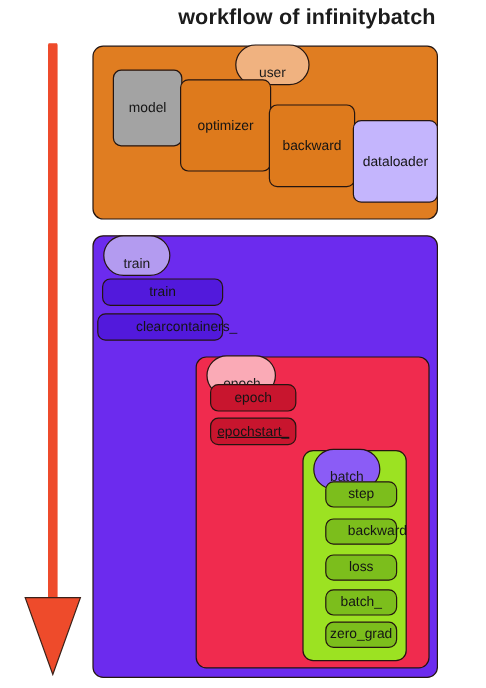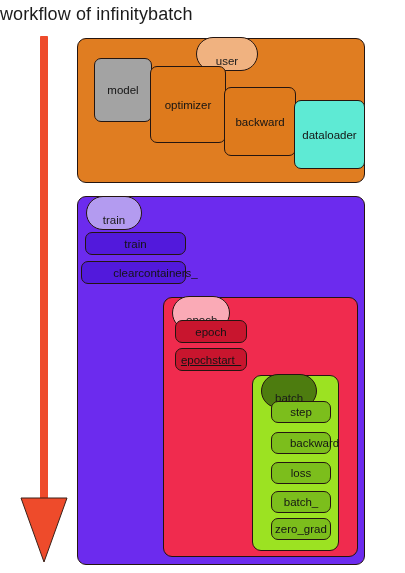--- a/index.html
+++ b/index.html
@@ -15,23 +15,23 @@
     font-family: "Liberation Sans", sans-serif;
     color: #1a1a1a;
   }
 
   
   #diagram-title {
     position: absolute;
     left: 0;
     top: 4px;
     width: 363px;
-    text-align: left;
+    text-align: right;
     font-size: 18px;
-    font-weight: 400;
+    font-weight: 700;
     letter-spacing: 0.1px;
     color: #1c1c1c;
   }
 
   
   #flow-arrow {
     position: absolute;
     left: 18px;
     top: 36px;
     width: 64px;
@@ -81,21 +81,21 @@
     background: #E07D21;
   }
   #label-user {
     left: 196px; top: 37px;
     background: #F0B280;
     width: 62px;
   }
   #node-model      { left: 94px;  top: 58px;  width: 58px; height: 64px; background: #a3a3a3; }
   #node-optimizer  { left: 150px; top: 66px;  width: 76px; height: 77px; background: #DE7A1C; }
   #node-criterion  { left: 224px; top: 87px;  width: 72px; height: 69px; background: #DE7A1C; }
-  #node-dataloader { left: 294px; top: 100px; width: 71px; height: 69px; background: #5eead4; }
+  #node-dataloader { left: 294px; top: 100px; width: 71px; height: 69px; background: #c4b5fd; }
 
   
   #group-train {
     left: 77px; top: 196px;
     width: 288px; height: 369px;
     background: #6C2BEE;
   }
   #label-train {
     left: 86px; top: 196px;
     background: #B39BF0;
@@ -119,21 +119,21 @@
   #node-epochstart  { left: 175px; top: 348px; width: 72px; height: 23px; background: #C8152E; text-decoration: underline; }
 
   
   #group-batch {
     left: 252px; top: 375px;
     width: 87px; height: 176px;
     background: #9CE222;
   }
   #label-batch {
     left: 261px; top: 374px;
-    background: #4d7c0f;
+    background: #8b5cf6;
     width: 56px;
   }
   .batch-node { left: 271px; width: 60px; height: 22px; background: #7CBE1C; }
   #node-step      { top: 401px; }
   #node-backward  { top: 432px; padding-left: 27px; }
   #node-loss      { top: 462px; }
   #node-batch     { top: 491px; }
   #node-zerograd  { top: 518px; }
 </style>
 </head>

